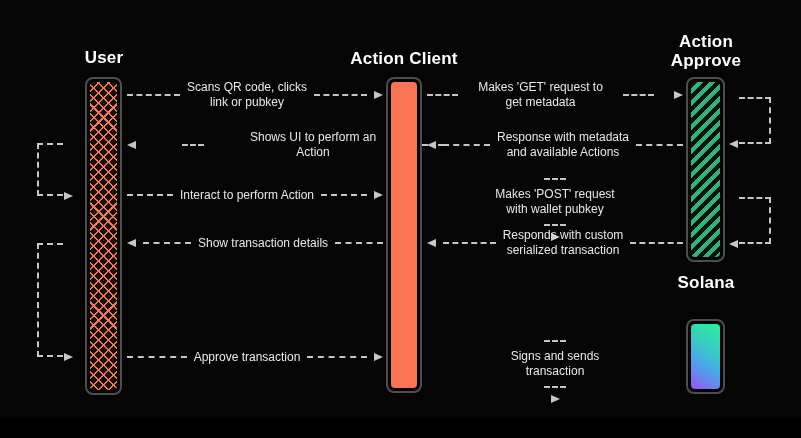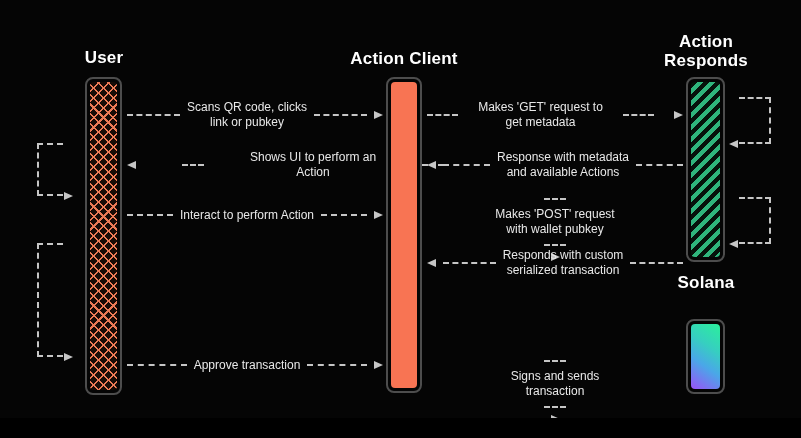--- a/index.html
+++ b/index.html
@@ -47,21 +47,20 @@
   .fill-solana{
     background:linear-gradient(215deg,#2bf09b 0%,#36cfc0 35%,#4aa7e8 62%,#9a52f7 100%);
   }
   
   .msg{
     position:absolute;
     height:34px;
     display:flex;
     align-items:center;
     gap:7px;
-    margin-top:20px;
   }
   .msg .dash{
     flex:1;
     height:0;
     border-top:2px dashed #c6c6c6;
     min-width:22px;
   }
   .msg .text{
     color:#e8e8e8;
     font-size:12px;
@@ -94,38 +93,38 @@
   #title-provider{left:646px;top:32px;width:120px;}
   #title-solana{left:636px;top:273px;width:140px;}
 
   #bar-user{left:85px;top:77px;width:37px;height:318px;}
   #bar-client{left:386px;top:77px;width:36px;height:316px;}
   #bar-provider{left:686px;top:77px;width:39px;height:185px;}
   #bar-solana{left:686px;top:319px;width:39px;height:75px;}
 
   .lane-l{left:127px;width:256px;}
   .lane-r{left:427px;width:256px;}
-  #m-l1{top:78px;} #m-l2{top:128px;gap:46px;} #m-l3{top:178px;} #m-l4{top:226px;} #m-l5{top:328px;}
+  #m-l1{top:78px;} #m-l2{top:128px;gap:46px;} #m-l3{top:178px;} #m-l4{top:226px;} #m-l5{top:340px;}
   #m-r1{top:78px;gap:20px;} #m-r2{top:128px;} #m-r3{top:178px;flex-direction:column;} #m-r4{top:226px;} #m-r5{top:340px;flex-direction:column;}
 
   #loop-l1{left:37px;top:143px;width:26px;height:53px;}
   #loop-l2{left:37px;top:243px;width:26px;height:114px;}
   #loop-r1{left:739px;top:97px;width:32px;height:47px;}
   #loop-r2{left:739px;top:197px;width:32px;height:47px;}
 </style>
 </head>
 <body>
 
 <div id="canvas">
 
   <div class="actor-title" id="title-user">User</div>
   <div class="actor-title" id="title-client">Action Client</div>
   <div class="actor-title" id="title-provider">
     <div>Action</div>
-    <div>Responds</div>
+    <div>Approve</div>
   </div>
   <div class="actor-title" id="title-solana">
     <div>Solana</div>
   </div>
 
   <div class="bar" id="bar-user">
     <div class="bar-inner fill-crosshatch"></div>
   </div>
   <div class="bar" id="bar-client">
     <div class="bar-inner fill-orange"></div>
@@ -160,20 +159,29 @@
   <div class="msg lane-l" id="m-l3">
     <span class="dash"></span>
     <span class="text">
       <div>Interact to perform Action</div>
       <div></div>
     </span>
     <span class="dash"></span>
     <span class="ah ah-right"></span>
   </div>
 
+  <div class="msg lane-l" id="m-l4">
+    <span class="ah ah-left"></span>
+    <span class="dash"></span>
+    <span class="text">
+      <div>Show transaction details</div>
+      <div></div>
+    </span>
+    <span class="dash"></span>
+  </div>
 
   <div class="msg lane-l" id="m-l5">
     <span class="dash"></span>
     <span class="text">
       <div>Approve transaction</div>
       <div></div>
     </span>
     <span class="dash"></span>
     <span class="ah ah-right"></span>
   </div>

